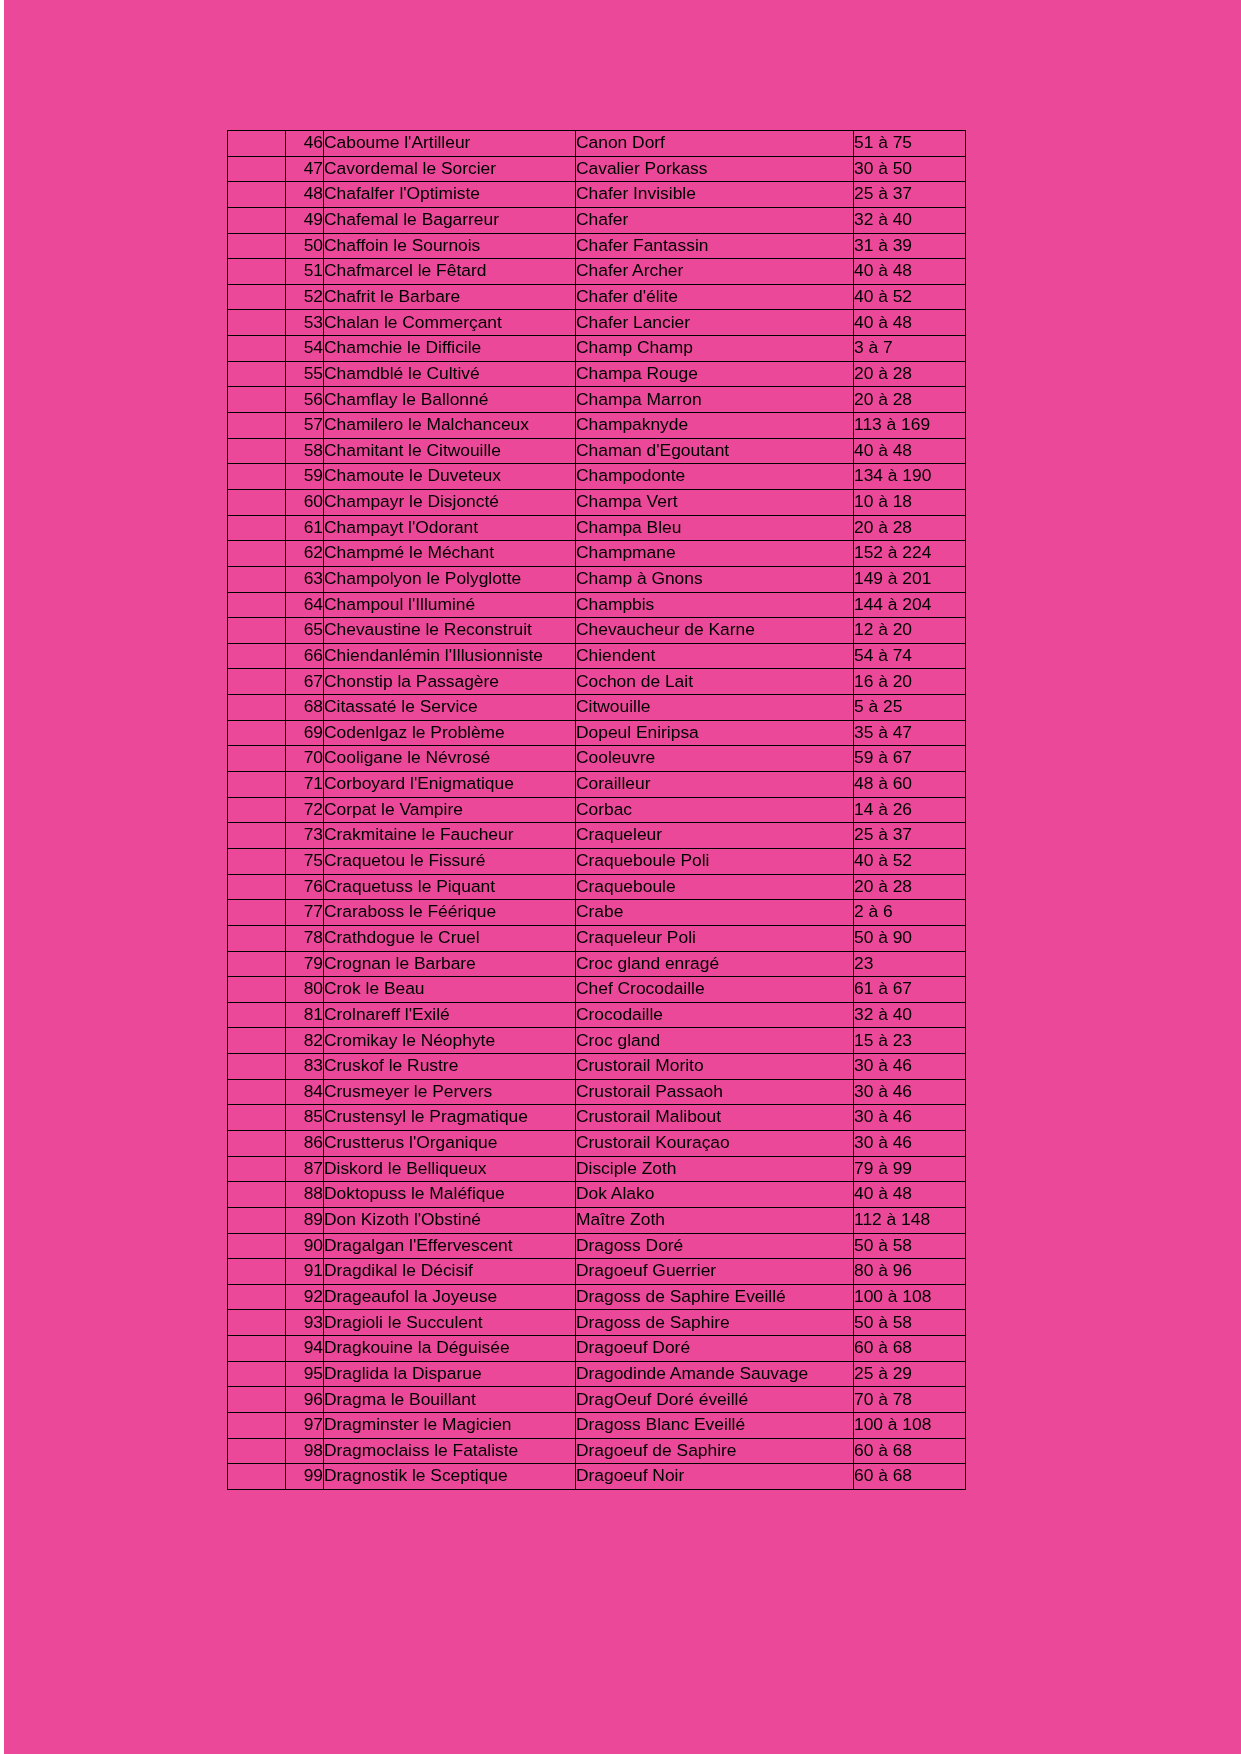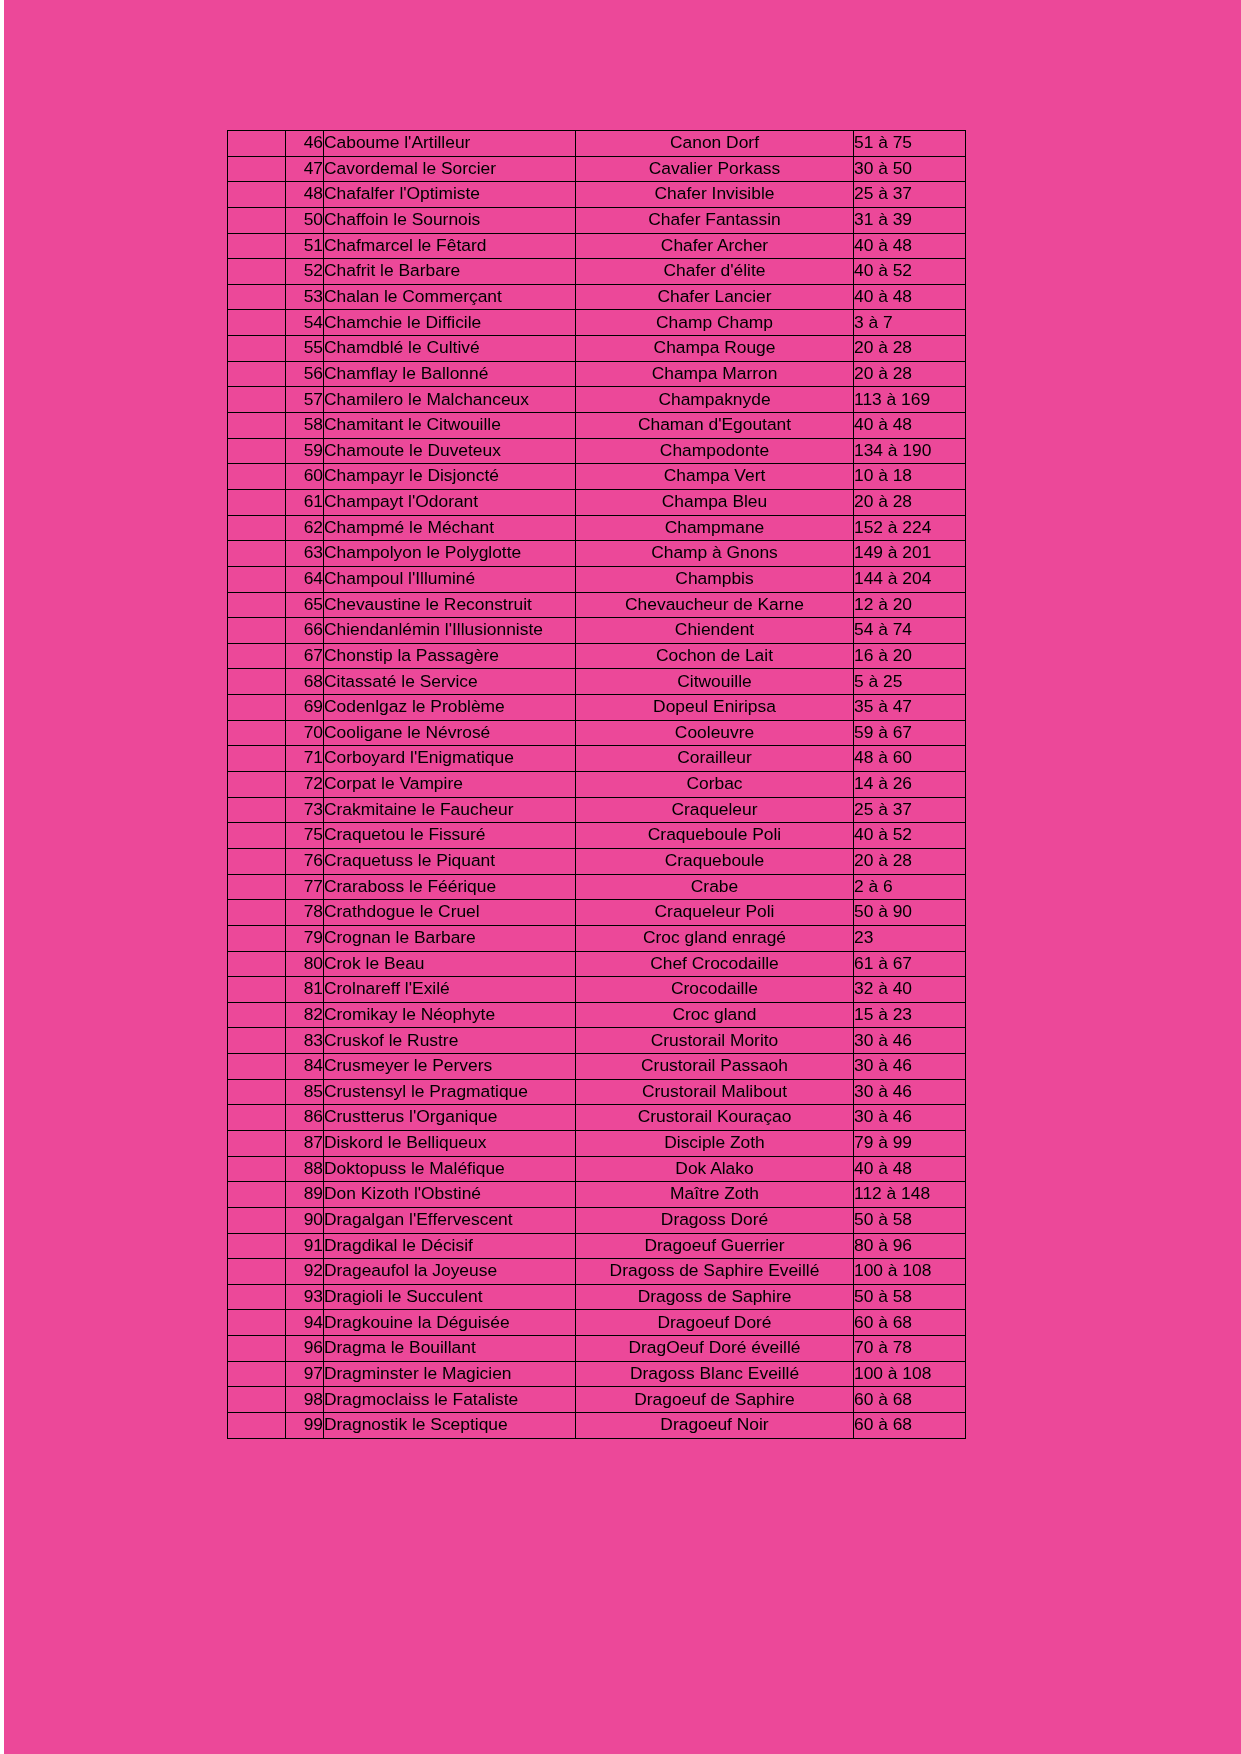--- a/index.html
+++ b/index.html
@@ -57,21 +57,21 @@
     border-left: none;
     text-align: right;
     padding-right: 3px;
   }
   td.cell-name {
     text-align: left;
     padding-left: 4px;
     margin-left: 28px;
   }
   td.cell-mob {
-    text-align: center;
+    text-align: left;
     padding-left: 4px;
     margin-top: 32px;
   }
   td.cell-level {
   }
 </style>
 </head>
 <body>
 
 <div class="page">
@@ -101,20 +101,27 @@
           </tr>
           <tr>
             <td class="cell-blank"></td>
             <td class="cell-index">48</td>
             <td class="cell-name">Chafalfer l'Optimiste</td>
             <td class="cell-mob">Chafer Invisible</td>
             <td class="cell-level">25 à 37</td>
           </tr>
           <tr>
             <td class="cell-blank"></td>
+            <td class="cell-index">49</td>
+            <td class="cell-name">Chafemal le Bagarreur</td>
+            <td class="cell-mob">Chafer</td>
+            <td class="cell-level">32 à 40</td>
+          </tr>
+          <tr>
+            <td class="cell-blank"></td>
             <td class="cell-index">50</td>
             <td class="cell-name">Chaffoin le Sournois</td>
             <td class="cell-mob">Chafer Fantassin</td>
             <td class="cell-level">31 à 39</td>
           </tr>
           <tr>
             <td class="cell-blank"></td>
             <td class="cell-index">51</td>
             <td class="cell-name">Chafmarcel le Fêtard</td>
             <td class="cell-mob">Chafer Archer</td>
@@ -406,20 +413,27 @@
             <td class="cell-name">Dragioli le Succulent</td>
             <td class="cell-mob">Dragoss de Saphire</td>
             <td class="cell-level">50 à 58</td>
           </tr>
           <tr>
             <td class="cell-blank"></td>
             <td class="cell-index">94</td>
             <td class="cell-name">Dragkouine la Déguisée</td>
             <td class="cell-mob">Dragoeuf Doré</td>
             <td class="cell-level">60 à 68</td>
+          </tr>
+          <tr>
+            <td class="cell-blank"></td>
+            <td class="cell-index">95</td>
+            <td class="cell-name">Draglida la Disparue</td>
+            <td class="cell-mob">Dragodinde Amande Sauvage</td>
+            <td class="cell-level">25 à 29</td>
           </tr>
           <tr>
             <td class="cell-blank"></td>
             <td class="cell-index">96</td>
             <td class="cell-name">Dragma le Bouillant</td>
             <td class="cell-mob">DragOeuf Doré éveillé</td>
             <td class="cell-level">70 à 78</td>
           </tr>
           <tr>
             <td class="cell-blank"></td>

